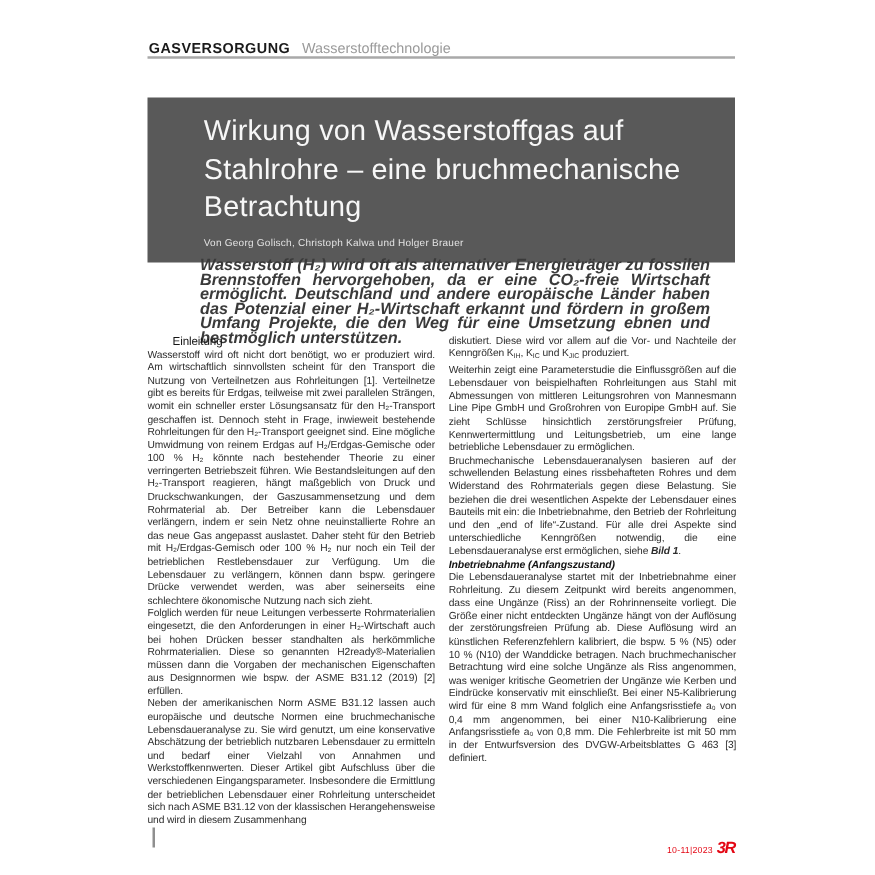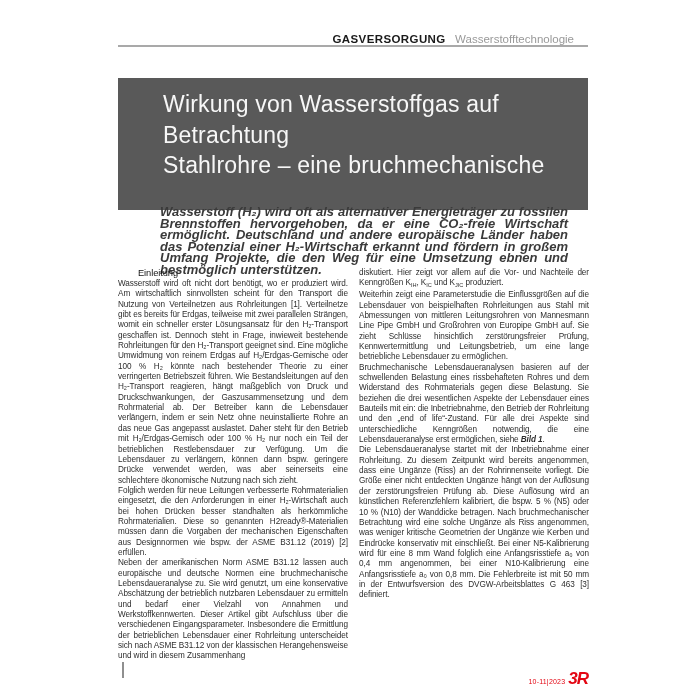--- a/index.html
+++ b/index.html
@@ -1,21 +1,21 @@
 <!DOCTYPE html>
 <html lang="de"><head>
 <meta charset="utf-8">
 <style>
   html,body{margin:0;padding:0;}
   body{
     width:700px;height:700px;background:#ffffff;position:relative;
     font-family:"Liberation Sans", sans-serif;color:#2e2e2e;overflow:hidden;
   }
   
-  .kicker{position:absolute;left:104px;top:29px;width:470px;text-align:right;}
+  .kicker{position:absolute;left:119px;top:29px;width:470px;}
   .kicker .section{font-weight:bold;font-size:11.5px;color:#1a1a1a;letter-spacing:.4px;}
   .kicker .topic{font-size:11.5px;color:#999;margin-left:5px;}
   .kicker-rule{position:absolute;left:118px;top:45px;width:470px;height:2px;background:#a9a9a9;}
   
   .title-block{
     position:absolute;left:118px;top:78px;width:470px;height:132px;
     background:#595959;box-sizing:border-box;padding:11px 34px 0 45px;
   }
   .title-line{color:#f7f7f7;font-size:23px;line-height:30.5px;font-weight:normal;letter-spacing:.2px;}
   .byline{color:#e3e3e3;font-size:8px;margin-top:9px;letter-spacing:.2px;}
@@ -35,52 +35,54 @@
   .h-bold{font-size:9.3px;font-weight:normal;color:#141414;margin:0;line-height:11px;padding-left:20px;}
   .h-space{margin-top:11px;}
   .h-bold-italic{font-size:8.4px;font-weight:bold;font-style:italic;color:#141414;margin:11px 0 1px 0;line-height:10.5px;}
   .sub{font-size:5.6px;vertical-align:-1.6px;letter-spacing:0;}
   .ref{font-weight:bold;font-style:italic;margin-top:28px;}
   
   .footer-bar{position:absolute;left:122px;top:662px;width:2px;height:16px;background:#8f8f8f;}
   .footer-page{position:absolute;left:138px;top:666px;font-size:9px;color:#6f6f6f;margin-top:36px;}
   .footer-right{position:absolute;left:118px;top:669px;width:470px;text-align:right;white-space:nowrap;}
   .footer-issue{font-size:7px;color:#e30613;letter-spacing:.2px;}
-  .footer-logo{font-size:17px;color:#e30613;font-weight:bold;font-style:italic;margin-left:3px;letter-spacing:-1px;}
+  .footer-logo{font-size:13px;color:#e30613;font-weight:bold;font-style:italic;margin-left:3px;letter-spacing:-1px;}
 </style>
 </head>
 <body>
 
 <div>
 
   <div class="kicker">
     <span class="section">GASVERSORGUNG</span>
     <span class="topic">Wasserstofftechnologie</span>
   </div>
   <div class="kicker-rule"></div>
 
   <div class="title-block">
     <div class="title-line">Wirkung von Wasserstoffgas auf</div>
+    <div class="title-line">Stahlrohre – eine bruchmechanische</div>
     <div class="title-line">Betrachtung</div>
-    <div class="title-line">Stahlrohre – eine bruchmechanische</div>
+    <div class="byline">Von Georg Golisch, Christoph Kalwa und Holger Brauer</div>
   </div>
 
   <div class="abstract">Wasserstoff (H₂) wird oft als alternativer Energieträger zu fossilen Brennstoffen hervorgehoben, da er eine CO₂-freie Wirtschaft ermöglicht. Deutschland und andere europäische Länder haben das Potenzial einer H₂-Wirtschaft erkannt und fördern in großem Umfang Projekte, die den Weg für eine Umsetzung ebnen und bestmöglich unterstützen.</div>
 
   <div class="col col-left">
     <p class="h-bold">Einleitung</p>
     <p>Wasserstoff wird oft nicht dort benötigt, wo er produziert wird. Am wirtschaftlich sinnvollsten scheint für den Transport die Nutzung von Verteilnetzen aus Rohrleitungen [1]. Verteilnetze gibt es bereits für Erdgas, teilweise mit zwei parallelen Strängen, womit ein schneller erster Lösungsansatz für den H₂-Transport geschaffen ist. Dennoch steht in Frage, inwieweit bestehende Rohrleitungen für den H₂-Transport geeignet sind. Eine mögliche Umwidmung von reinem Erdgas auf H₂/Erdgas-Gemische oder 100 % H₂ könnte nach bestehender Theorie zu einer verringerten Betriebszeit führen. Wie Bestandsleitungen auf den H₂-Transport reagieren, hängt maßgeblich von Druck und Druckschwankungen, der Gaszusammensetzung und dem Rohrmaterial ab. Der Betreiber kann die Lebensdauer verlängern, indem er sein Netz ohne neuinstallierte Rohre an das neue Gas angepasst auslastet. Daher steht für den Betrieb mit H₂/Erdgas-Gemisch oder 100 % H₂ nur noch ein Teil der betrieblichen Restlebensdauer zur Verfügung. Um die Lebensdauer zu verlängern, können dann bspw. geringere Drücke verwendet werden, was aber seinerseits eine schlechtere ökonomische Nutzung nach sich zieht.</p>
     <p>Folglich werden für neue Leitungen verbesserte Rohrmaterialien eingesetzt, die den Anforderungen in einer H₂-Wirtschaft auch bei hohen Drücken besser standhalten als herkömmliche Rohrmaterialien. Diese so genannten H2ready®-Materialien müssen dann die Vorgaben der mechanischen Eigenschaften aus Designnormen wie bspw. der ASME B31.12 (2019) [2] erfüllen.</p>
     <p>Neben der amerikanischen Norm ASME B31.12 lassen auch europäische und deutsche Normen eine bruchmechanische Lebensdaueranalyse zu. Sie wird genutzt, um eine konservative Abschätzung der betrieblich nutzbaren Lebensdauer zu ermitteln und bedarf einer Vielzahl von Annahmen und Werkstoffkennwerten. Dieser Artikel gibt Aufschluss über die verschiedenen Eingangsparameter. Insbesondere die Ermittlung der betrieblichen Lebensdauer einer Rohrleitung unterscheidet sich nach ASME B31.12 von der klassischen Herangehensweise und wird in diesem Zusammenhang</p>
   </div>
 
   <div class="col col-right">
-    <p><span>diskutiert. Hier zeigt vor allem auf die Vor- und Nachteile der Kenngrößen K</span><span class="sub">IH</span><span>, K</span><span class="sub">IC</span><span> und K</span><span class="sub">JIC</span><span> produziert.</span></p>
+    <p><span>diskutiert. Diese wird vor allem auf die Vor- und Nachteile der Kenngrößen K</span><span class="sub">IH</span><span>, K</span><span class="sub">IC</span><span> und K</span><span class="sub">JIC</span><span> produziert.</span></p>
     <p>Weiterhin zeigt eine Parameterstudie die Einflussgrößen auf die Lebensdauer von beispielhaften Rohrleitungen aus Stahl mit Abmessungen von mittleren Leitungsrohren von Mannesmann Line Pipe GmbH und Großrohren von Europipe GmbH auf. Sie zieht Schlüsse hinsichtlich zerstörungsfreier Prüfung, Kennwertermittlung und Leitungsbetrieb, um eine lange betriebliche Lebensdauer zu ermöglichen.</p>
     <p><span>Bruchmechanische Lebensdaueranalysen basieren auf der schwellenden Belastung eines rissbehafteten Rohres und dem Widerstand des Rohrmaterials gegen diese Belastung. Sie beziehen die drei wesentlichen Aspekte der Lebensdauer eines Bauteils mit ein: die Inbetriebnahme, den Betrieb der Rohrleitung und den „end of life“-Zustand. Für alle drei Aspekte sind unterschiedliche Kenngrößen notwendig, die eine Lebensdaueranalyse erst ermöglichen, siehe </span><span class="ref">Bild 1</span><span>.</span></p>
+    <p class="h-bold-italic">Inbetriebnahme (Anfangszustand)</p>
     <p>Die Lebensdaueranalyse startet mit der Inbetriebnahme einer Rohrleitung. Zu diesem Zeitpunkt wird bereits angenommen, dass eine Ungänze (Riss) an der Rohrinnenseite vorliegt. Die Größe einer nicht entdeckten Ungänze hängt von der Auflösung der zerstörungsfreien Prüfung ab. Diese Auflösung wird an künstlichen Referenzfehlern kalibriert, die bspw. 5 % (N5) oder 10 % (N10) der Wanddicke betragen. Nach bruchmechanischer Betrachtung wird eine solche Ungänze als Riss angenommen, was weniger kritische Geometrien der Ungänze wie Kerben und Eindrücke konservativ mit einschließt. Bei einer N5-Kalibrierung wird für eine 8 mm Wand folglich eine Anfangsrisstiefe a₀ von 0,4 mm angenommen, bei einer N10-Kalibrierung eine Anfangsrisstiefe a₀ von 0,8 mm. Die Fehlerbreite ist mit 50 mm in der Entwurfsversion des DVGW-Arbeitsblattes G 463 [3] definiert.</p>
   </div>
 
   <div class="footer-bar"></div>
   <div class="footer-page">44</div>
   <div class="footer-right">
     <span class="footer-issue">10-11|2023</span><span class="footer-logo">3R</span>
   </div>
 
 </div>

